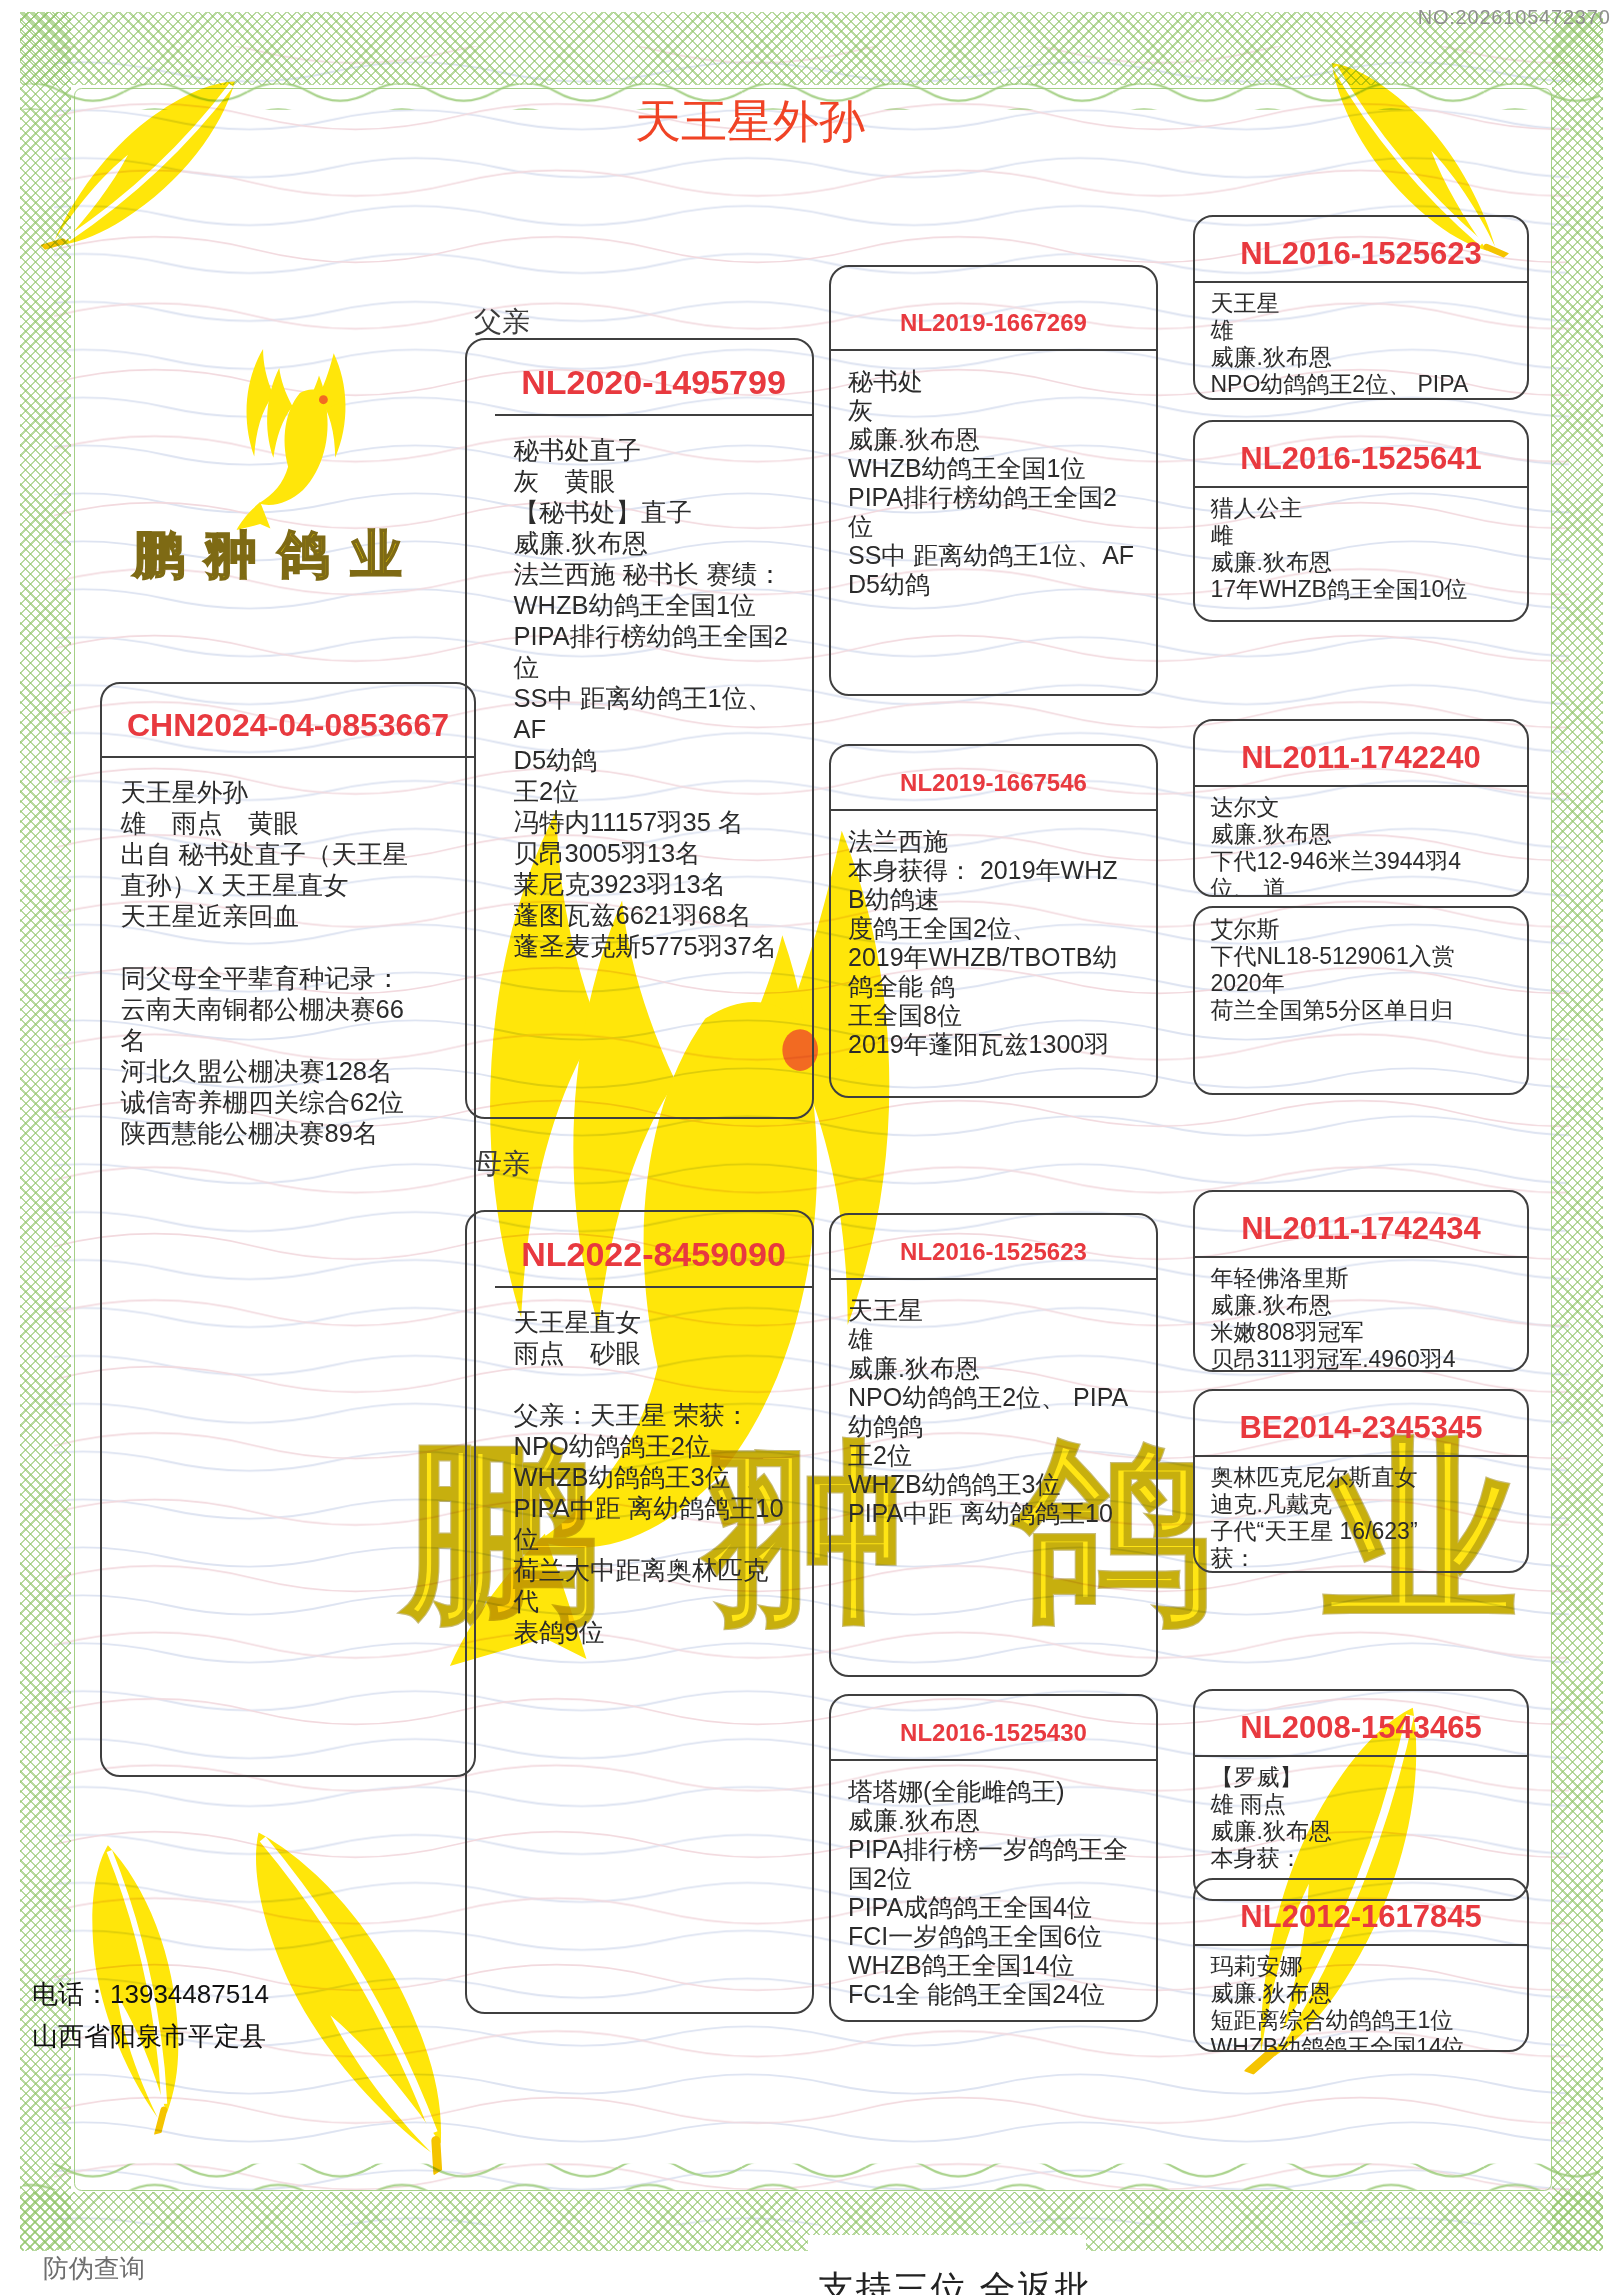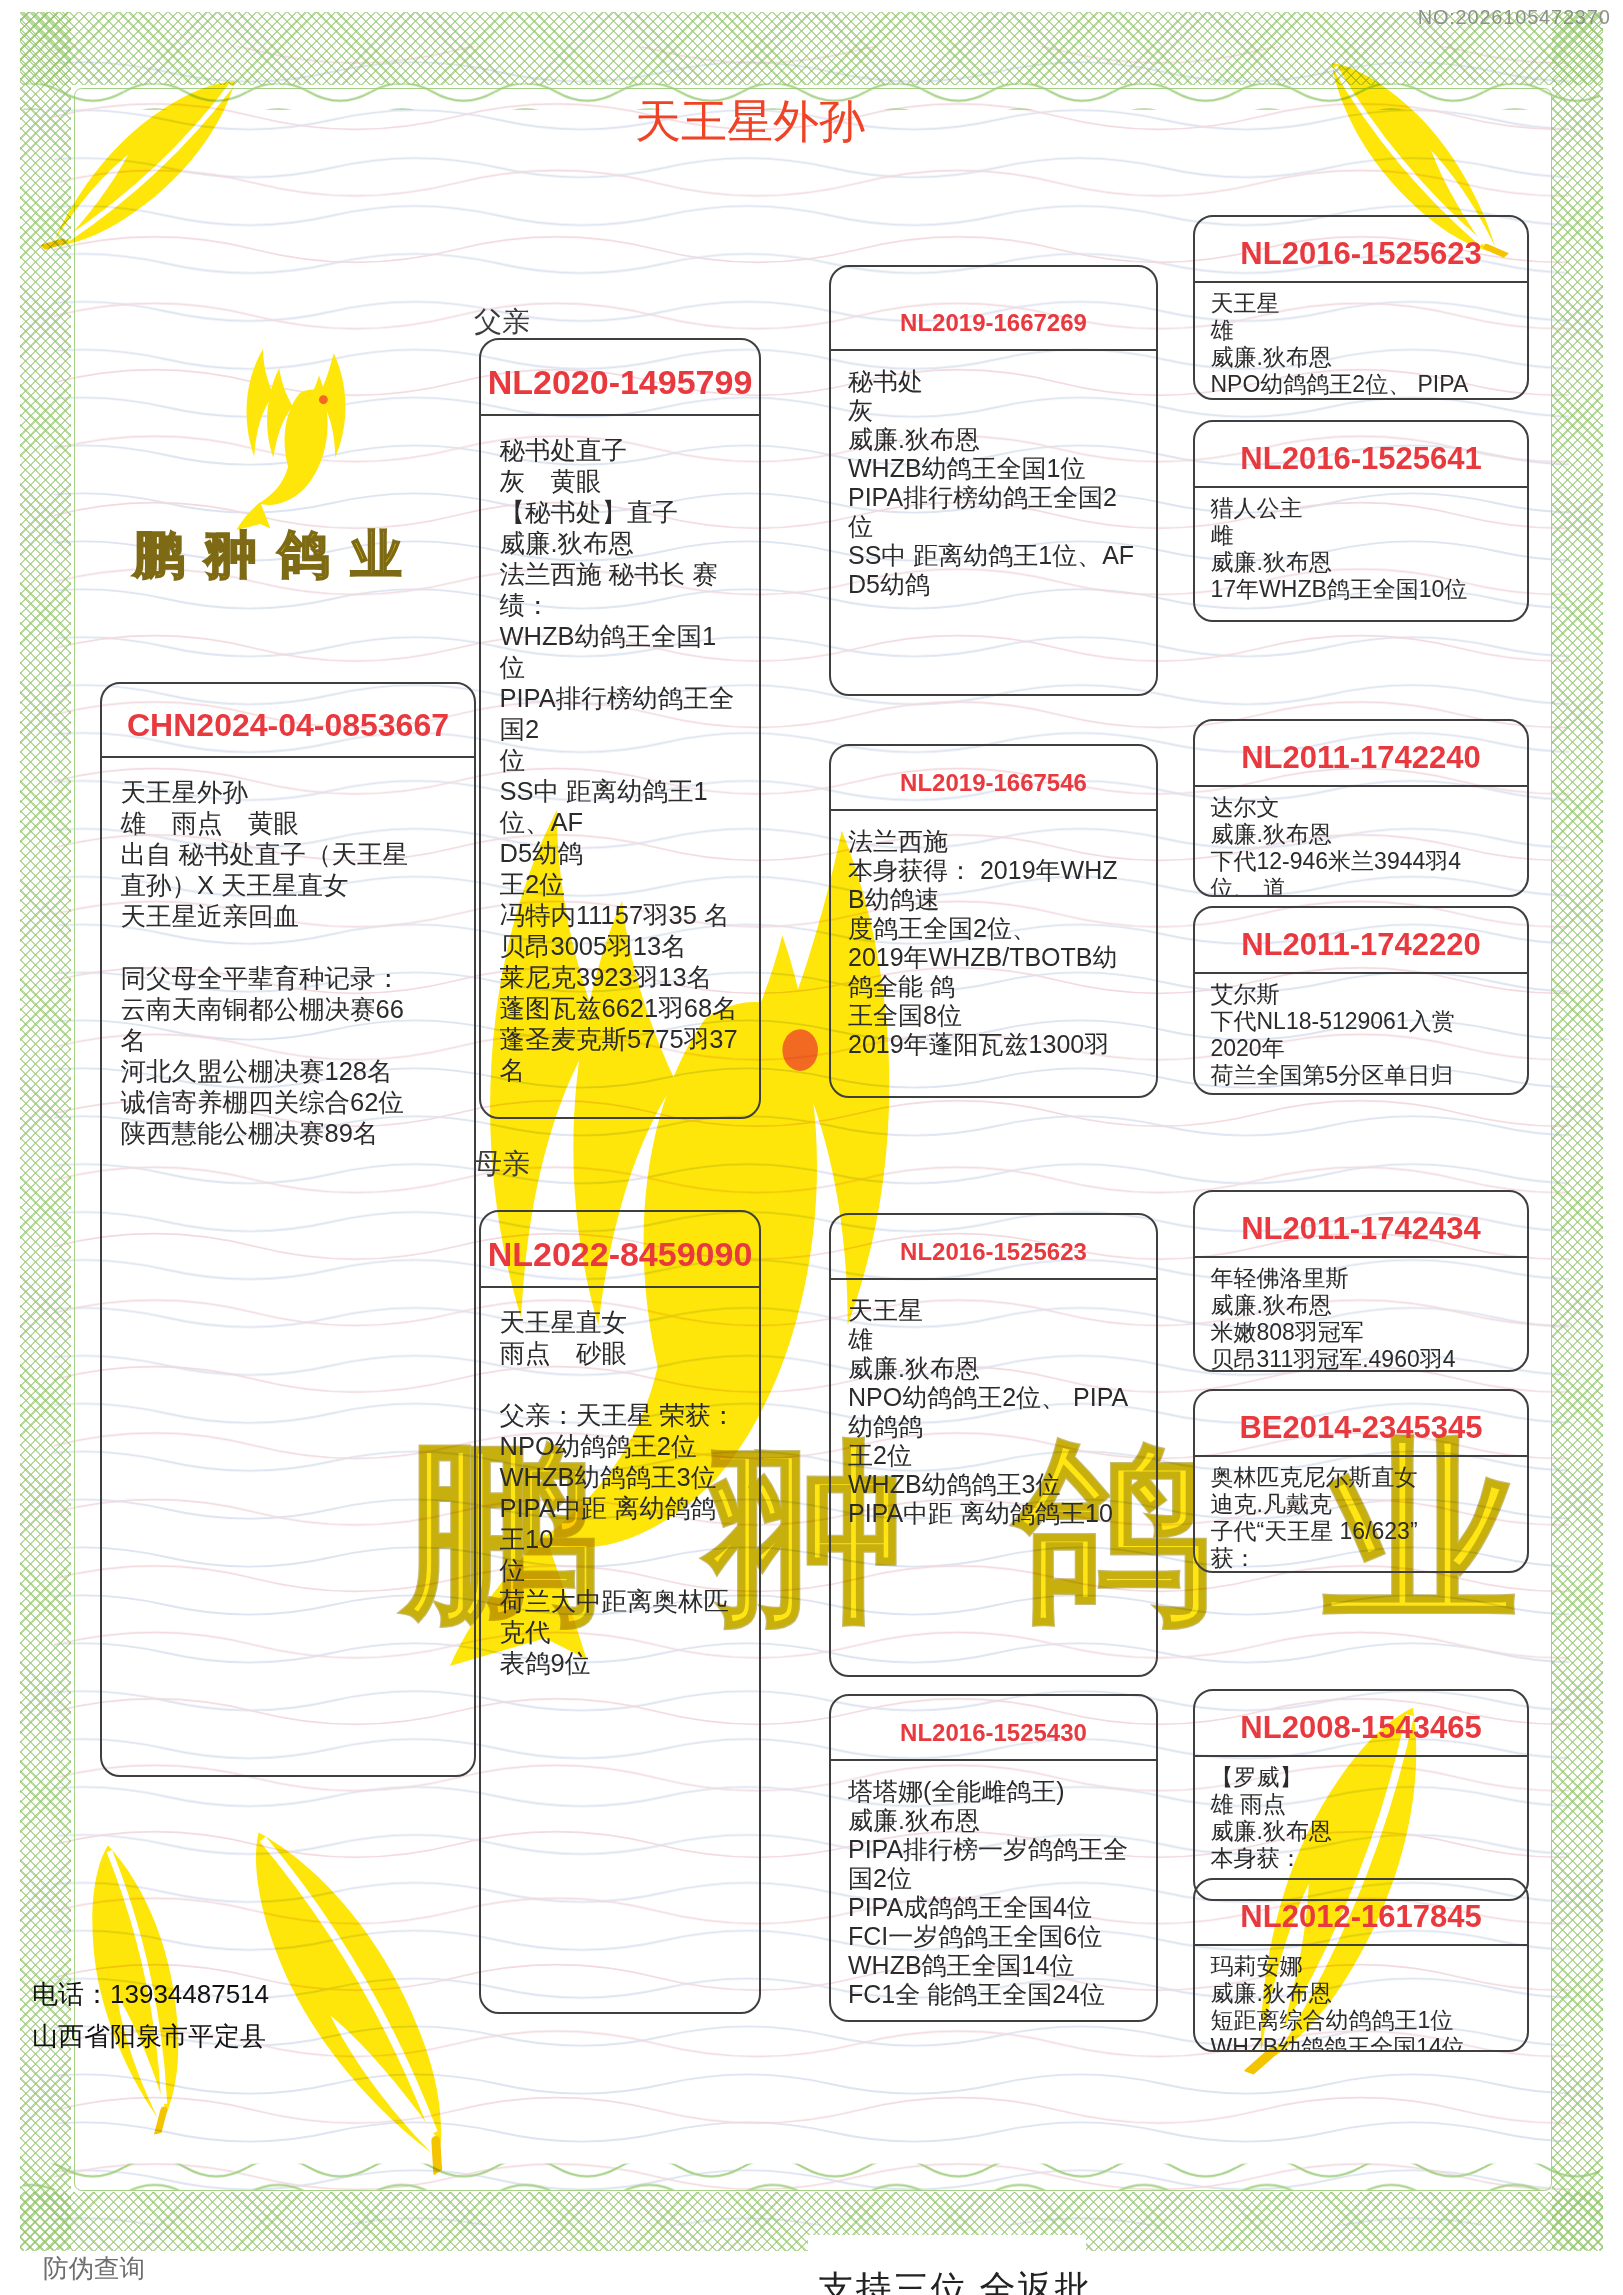--- a/index.html
+++ b/index.html
@@ -62,21 +62,21 @@
   }
   .box .ring{
     padding:23px 6.2px 12.4px 6.2px;text-align:center;
     font-weight:bold;color:#e8393f;border-bottom:2.3px solid #3f3f3f;
     font-size:34px;letter-spacing:0;
   }
   .box .body{padding:18.5px 18.5px;}
   .box .ln{line-height:31px;font-size:25.5px;}
   
   .c1{left:100px;width:376px;}
-  .c2{left:479px;width:282px;}
+  .c2{left:465px;width:349px;padding-left:28px;}
   .c3{left:829px;width:329px;}
   .c4{left:1193px;width:336px;}
   .c1 .ring{font-size:32px;}
   .c3 .ring{font-size:24px;}
   .c3 .body{padding:15.5px 17px;}
   .c3 .ln{line-height:29px;font-size:25px;}
   .c4 .ring{font-size:31px;padding-top:18.5px;padding-bottom:9.3px;}
   .c4 .body{padding:7.7px 15.5px;}
   .c4 .ln{line-height:27px;font-size:23px;}
   
@@ -324,21 +324,20 @@
     <header class="ring">NL2011-1742240</header>
     <div class="body">
         <div class="ln">达尔文</div>
         <div class="ln">威廉.狄布恩</div>
         <div class="ln">下代12-946米兰3944羽4</div>
         <div class="ln">位、 道</div>
       </div>
   </section>
 
   <section class="box c4" id="b-ggp4">
-    <header class="ring">NL2011-1742220</header>
     <div class="body">
         <div class="ln">艾尔斯</div>
         <div class="ln">下代NL18-5129061入赏</div>
         <div class="ln">2020年</div>
         <div class="ln">荷兰全国第5分区单日归</div>
       </div>
   </section>
 
   <section class="box c4" id="b-ggp5">
     <header class="ring">NL2011-1742434</header>

